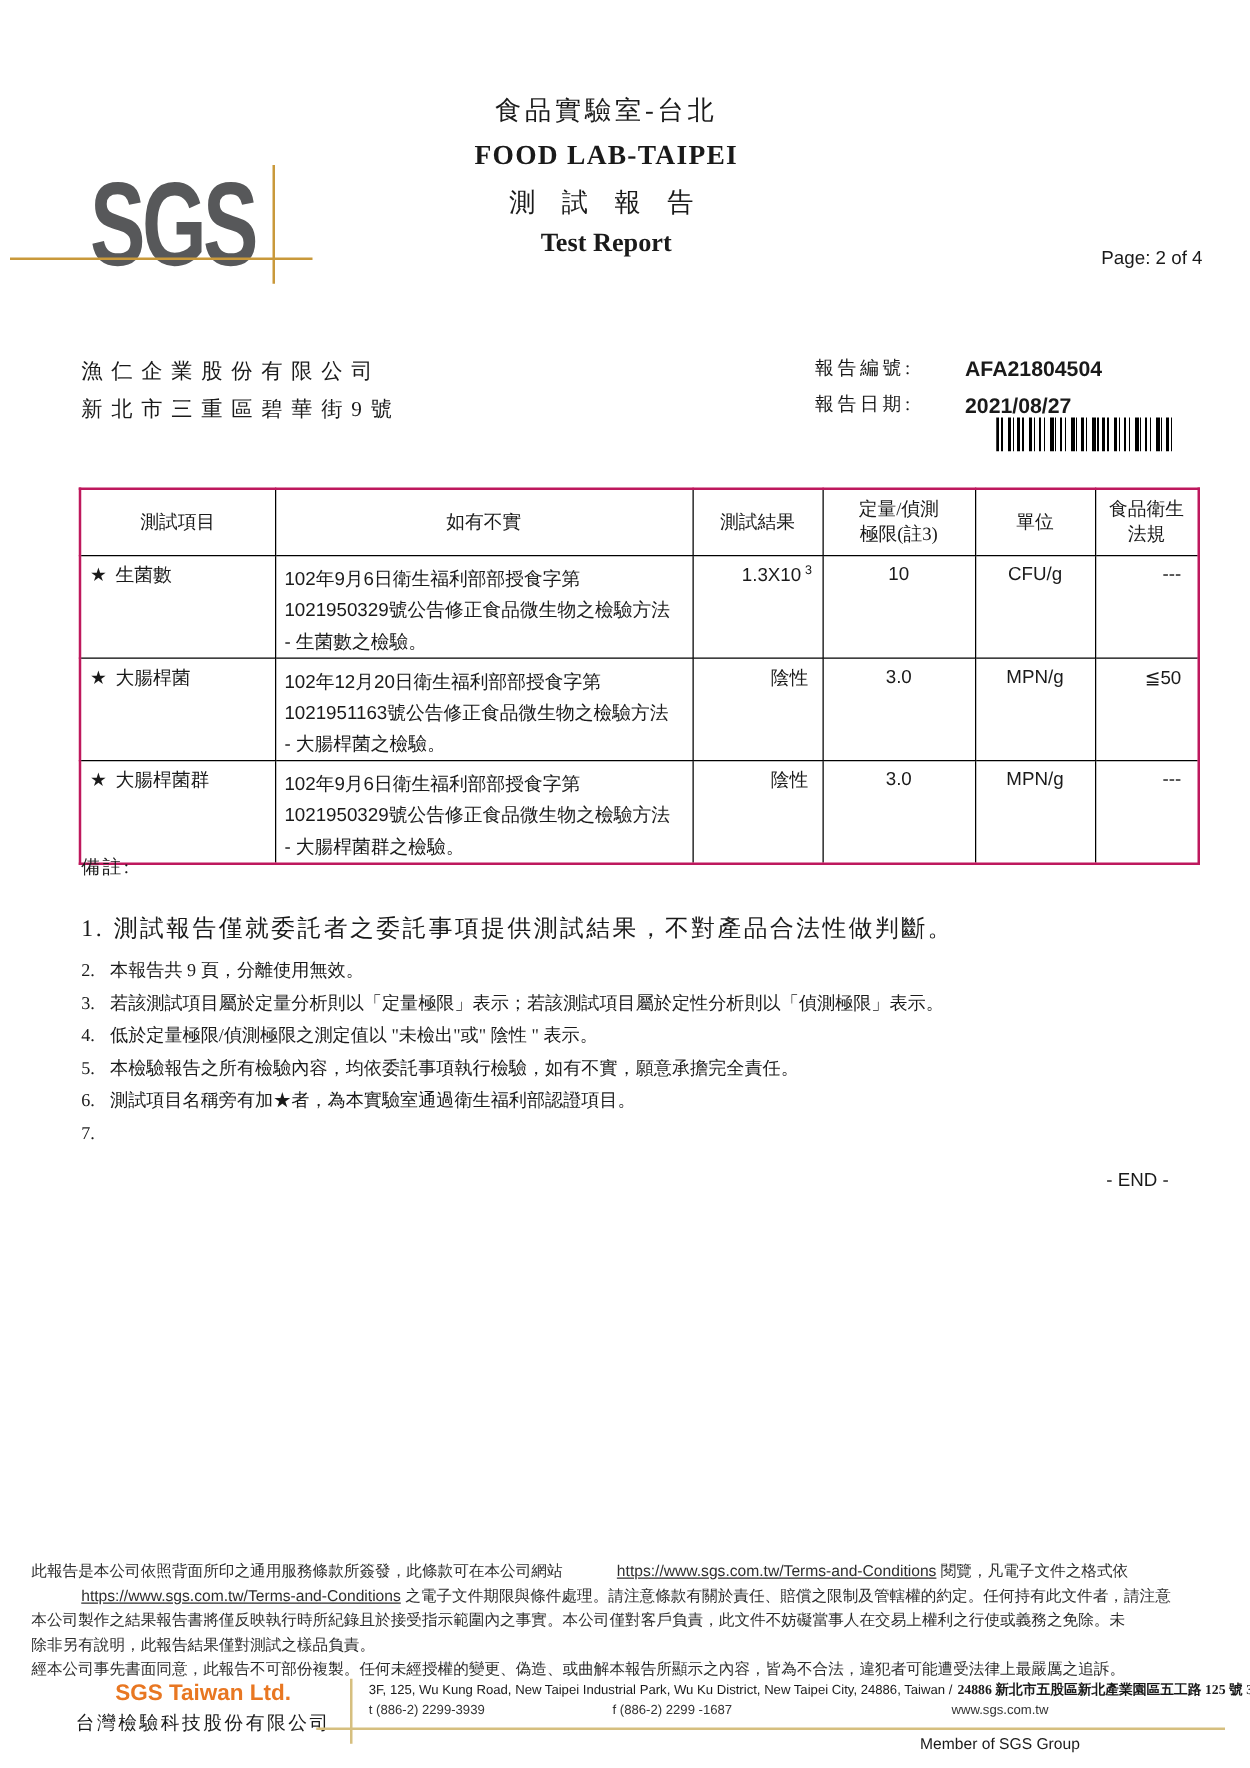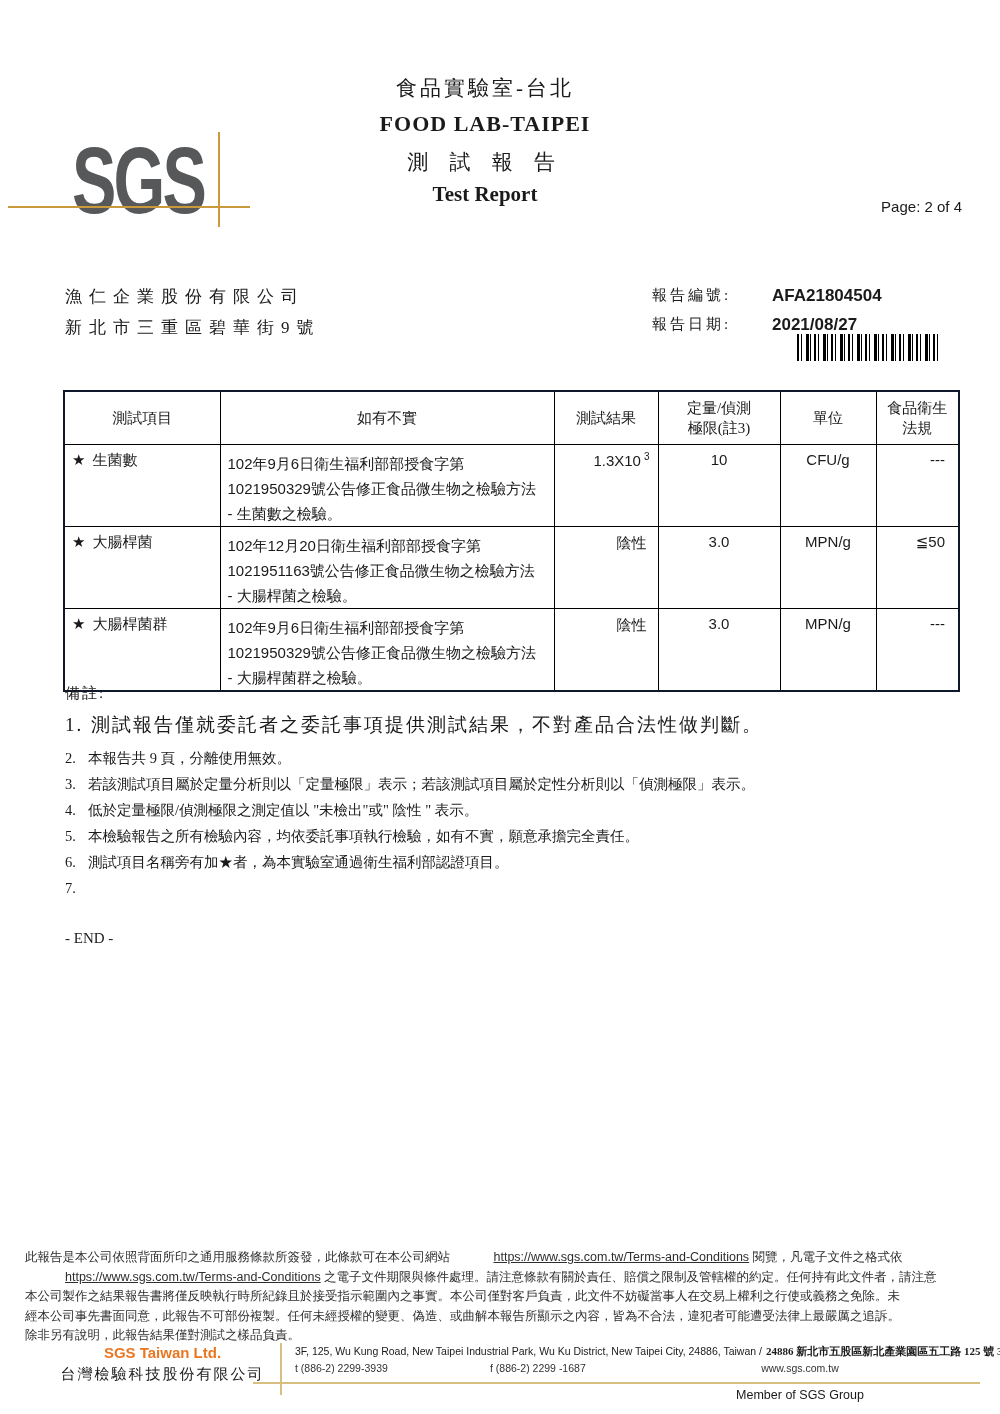--- a/index.html
+++ b/index.html
@@ -48,50 +48,50 @@
     background:repeating-linear-gradient(90deg,
       #000 0 2px,#fff 2px 4px,#000 4px 5px,#fff 5px 9px,
       #000 9px 12px,#fff 12px 13px,#000 13px 14px,#fff 14px 17px);
   }
   
   table.results{
     position:absolute;left:63px;top:390px;
     border-collapse:collapse;table-layout:fixed;width:895px;
   }
   table.results th,table.results td{border:1px solid #000;}
-  table.results{border:2px solid #0f172a;}
+  table.results{border:2px solid #be185d;}
   table.results th{
     height:53px;font-family:"Liberation Serif",serif;font-weight:normal;
     font-size:15px;text-align:center;vertical-align:middle;white-space:pre-line;line-height:20px;
   }
   table.results td{height:75px;vertical-align:top;font-size:15px;padding-top:6px;}
   td.c-item{text-align:left;padding-left:7px;}
   td.c-item .star{margin-right:7px;}
   td.c-method{font-size:14px;line-height:25px;padding:4px 6px 0 7px;white-space:pre-line;}
   td.c-result{text-align:right;padding-right:8px;}
   td.c-result sup{font-size:10px;margin-left:3px;}
   td.c-limit{text-align:center;}
   td.c-unit{text-align:center;}
   td.c-reg{text-align:right;padding-right:13px;}
   
   .notes{position:absolute;left:65px;top:684px;width:900px;font-family:"Liberation Serif",serif;}
-  .notes-heading{font-size:15px;letter-spacing:2px;margin-bottom:6px;}
+  .notes-heading{font-size:15px;letter-spacing:2px;margin-bottom:25px;}
   .note{display:flex;font-size:14.5px;line-height:26px;white-space:pre-line;}
   .note .note-num{width:23px;flex:0 0 23px;}
   .note.note-large{font-size:19px;line-height:32px;letter-spacing:2px;margin:2px 0 4px 0;}
   .note.note-large .note-num{width:26px;flex:0 0 26px;}
-  .end-mark{margin-top:29px;width:870px;text-align:left;font-family:Liberation Serif, serif;font-size:15px;}
+  .end-mark{margin-top:16px;width:870px;text-align:right;font-family:Liberation Sans, sans-serif;font-size:15px;}
   
   .terms{position:absolute;left:25px;top:1248px;width:955px;font-size:12.5px;line-height:19.5px;color:#2e2e2e;}
   .terms .tline{white-space:nowrap;overflow:hidden;}
   .terms .tlink{text-decoration:underline;color:#2e2e2e;padding-left:40px;}
   
   .footer{position:absolute;left:0;top:1340px;width:1000px;height:74px;}
   .f-company{position:absolute;left:60px;top:4px;width:205px;text-align:center;}
-  .f-company-en{color:var(--sgs-orange);font-weight:bold;font-size:15px;}
+  .f-company-en{color:var(--sgs-orange);font-weight:bold;font-size:18px;}
   .f-company-zh{font-family:"Liberation Serif",serif;font-size:15px;letter-spacing:2px;margin-top:4px;}
   .f-vline{position:absolute;left:280px;top:3px;width:2px;height:52px;background:var(--footer-gold);}
   .f-hline{position:absolute;left:253px;top:42px;width:727px;height:2px;background:var(--footer-gold);}
   .f-addr{position:absolute;left:295px;top:4px;width:690px;font-size:10.5px;white-space:nowrap;}
   .f-addr .addr-zh{font-family:"Liberation Serif",serif;font-weight:bold;font-size:11px;margin-left:4px;}
   .f-tel{position:absolute;left:295px;top:22px;font-size:10.5px;color:#333;}
   .f-fax{position:absolute;left:490px;top:22px;font-size:10.5px;color:#333;}
   .f-web{position:absolute;left:700px;top:22px;width:200px;text-align:center;font-size:10.5px;color:#333;}
   .f-member{position:absolute;left:700px;top:48px;width:200px;text-align:center;font-size:12.5px;}
 </style>
@@ -213,22 +213,22 @@
     <div class="note">
       <span class="note-num">7.</span>
     </div>
     <div class="end-mark">- END -</div>
   </div>
 
   <div class="terms">
     <div class="tline"><span>此報告是本公司依照背面所印之通用服務條款所簽發，此條款可在本公司網站 </span><span class="tlink">https://www.sgs.com.tw/Terms-and-Conditions</span><span> 閱覽，凡電子文件之格式依</span></div>
     <div class="tline"><span class="tlink">https://www.sgs.com.tw/Terms-and-Conditions</span><span> 之電子文件期限與條件處理。請注意條款有關於責任、賠償之限制及管轄權的約定。任何持有此文件者，請注意</span></div>
     <div class="tline">本公司製作之結果報告書將僅反映執行時所紀錄且於接受指示範圍內之事實。本公司僅對客戶負責，此文件不妨礙當事人在交易上權利之行使或義務之免除。未</div>
+    <div class="tline">除非另有說明，此報告結果僅對測試之樣品負責。</div>
     <div class="tline">經本公司事先書面同意，此報告不可部份複製。任何未經授權的變更、偽造、或曲解本報告所顯示之內容，皆為不合法，違犯者可能遭受法律上最嚴厲之追訴。</div>
-    <div class="tline">除非另有說明，此報告結果僅對測試之樣品負責。</div>
   </div>
 
   <div class="footer">
     <div class="f-company">
       <div class="f-company-en">SGS Taiwan Ltd.</div>
       <div class="f-company-zh">台灣檢驗科技股份有限公司</div>
     </div>
     <div class="f-vline"></div>
     <div class="f-hline"></div>
     <div class="f-addr">

